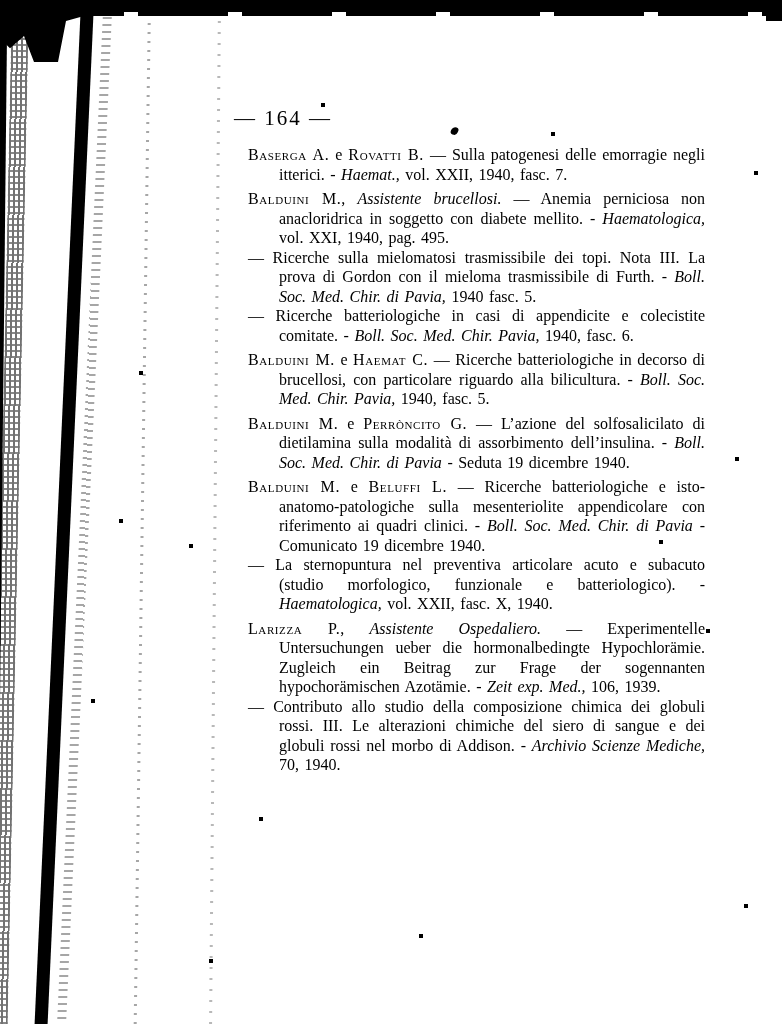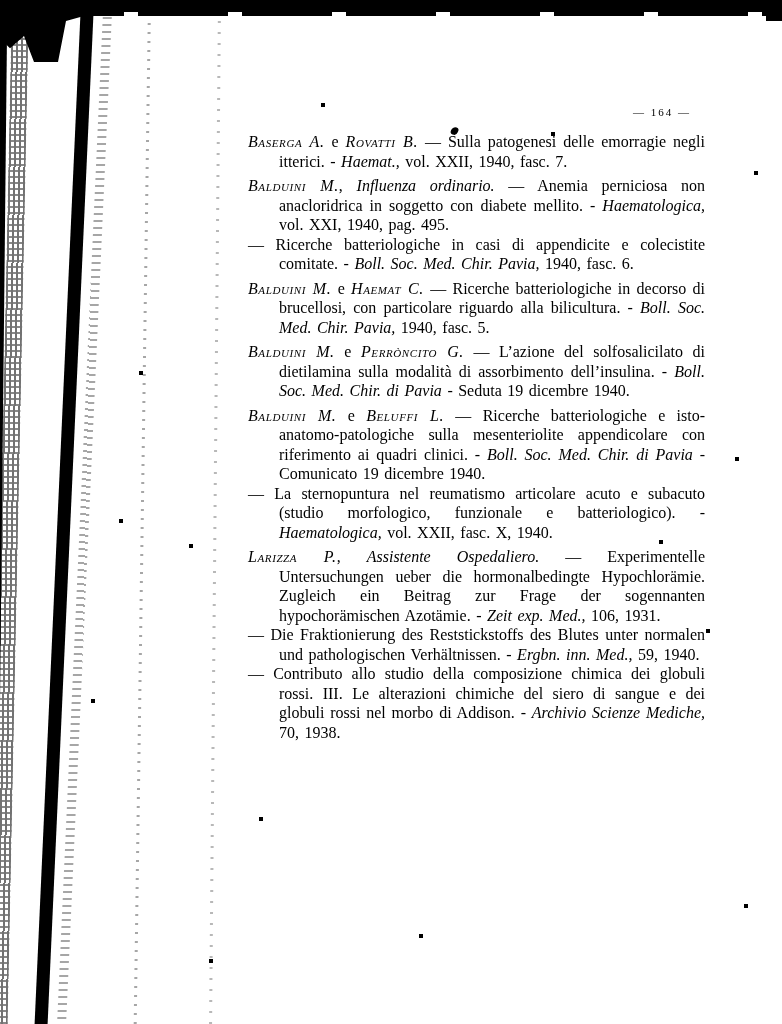--- a/index.html
+++ b/index.html
@@ -93,37 +93,37 @@
   }
 
   
   .content {
     position: absolute;
     left: 248px;
     top: 106px;
     width: 457px;
   }
   .page-number {
-    text-align: right;
+    text-align: left;
     transform: translateX(-14px);
-    font-size: 11px;
+    font-size: 21px;
     letter-spacing: 2px;
     margin: 0 0 14px 0;
   }
   .entry {
     margin: 0;
     font-size: 16px;
     line-height: 19.5px;
     text-align: justify;
     text-indent: -31px;
     padding-left: 31px;
     word-spacing: 1.5px;
   }
   .entry.group { margin-top: 5px; }
-  .sc { font-variant: small-caps; letter-spacing: 0.6px; font-style: italic; }
+  .sc { font-variant: small-caps; letter-spacing: 0.6px; }
   .it { font-style: italic; margin-top: 35px; }
   .rn { font-style: normal; }
 </style>
 </head>
 <body>
 
 <div class="artifact top-bar"></div>
 <div class="artifact top-bar-2"></div>
 <div class="artifact top-right-nub"></div>
 <div class="artifact corner-blob"></div>
@@ -133,23 +133,23 @@
 <div class="artifact noise-band-2"></div>
 <div class="artifact noise-col-1"></div>
 <div class="artifact noise-col-2"></div>
 <div class="artifact speckles"></div>
 <div class="artifact ink-blot"></div>
 
 <div class="content">
   <p class="page-number">— 164 —</p>
   <div id="entries">
       <p class="entry"><span class="sc">Baserga A.</span><span class="rn"> e </span><span class="sc">Rovatti B.</span><span class="rn"> — Sulla patogenesi delle emorragie negli itterici. - </span><span class="it">Haemat.,</span><span class="rn"> vol. XXII, 1940, fasc. 7.</span></p>
-      <p class="entry group"><span class="sc">Balduini M.</span><span class="rn">, </span><span class="it">Influenza ordinario.</span><span class="rn"> — Anemia perniciosa non anacloridrica in soggetto con diabete mellito. - </span><span class="it">Haematologica,</span><span class="rn"> vol. XXI, 1940, pag. 495.</span></p>
+      <p class="entry group"><span class="sc">Balduini M.</span><span class="rn">, </span><span class="it">Assistente brucellosi.</span><span class="rn"> — Anemia perniciosa non anacloridrica in soggetto con diabete mellito. - </span><span class="it">Haematologica,</span><span class="rn"> vol. XXI, 1940, pag. 495.</span></p>
+      <p class="entry"><span class="rn">— Ricerche sulla mielomatosi trasmissibile dei topi. Nota III. La prova di Gordon con il mieloma trasmissibile di Furth. - </span><span class="it">Boll. Soc. Med. Chir. di Pavia,</span><span class="rn"> 1940 fasc. 5.</span></p>
       <p class="entry"><span class="rn">— Ricerche batteriologiche in casi di appendicite e colecistite comitate. - </span><span class="it">Boll. Soc. Med. Chir. Pavia,</span><span class="rn"> 1940, fasc. 6.</span></p>
       <p class="entry group"><span class="sc">Balduini M.</span><span class="rn"> e </span><span class="sc">Haemat C.</span><span class="rn"> — Ricerche batteriologiche in decorso di brucellosi, con particolare riguardo alla bilicultura. - </span><span class="it">Boll. Soc. Med. Chir. Pavia,</span><span class="rn"> 1940, fasc. 5.</span></p>
       <p class="entry group"><span class="sc">Balduini M.</span><span class="rn"> e </span><span class="sc">Perròncito G.</span><span class="rn"> — L’azione del solfosalicilato di dietilamina sulla modalità di assorbimento dell’insulina. - </span><span class="it">Boll. Soc. Med. Chir. di Pavia</span><span class="rn"> - Seduta 19 dicembre 1940.</span></p>
       <p class="entry group"><span class="sc">Balduini M.</span><span class="rn"> e </span><span class="sc">Beluffi L.</span><span class="rn"> — Ricerche batteriologiche e isto-anatomo-patologiche sulla mesenteriolite appendicolare con riferimento ai quadri clinici. - </span><span class="it">Boll. Soc. Med. Chir. di Pavia</span><span class="rn"> - Comunicato 19 dicembre 1940.</span></p>
-      <p class="entry"><span class="rn">— La sternopuntura nel reumatismo articolare acuto e subacuto (studio morfologico, funzionale e batteriologico). - </span><span class="it">Haematologica,</span><span class="rn"> vol. XXII, fasc. X, 1940.</span></p>
-      <p class="entry group"><span class="sc">Larizza P.</span><span class="rn">, </span><span class="it">Assistente Ospedaliero.</span><span class="rn"> — Experimentelle Untersuchungen ueber die hormonalbedingte Hypochlorämie. Zugleich ein Beitrag zur Frage der sogennanten hypochorämischen Azotämie. - </span><span class="it">Zeit exp. Med.,</span><span class="rn"> 106, 1931.</span></p>
-      <p class="entry"><span class="rn">— Die Fraktionierung des Reststickstoffs des Blutes unter normalen und pathologischen Verhältnissen. - </span><span class="it">Ergbn. inn. Med.,</span><span class="rn"> 59, 1940.</span></p>
-      <p class="entry"><span class="rn">— Contributo allo studio della composizione chimica dei globuli rossi. III. Le alterazioni chimiche del siero di sangue e dei globuli rossi nel morbo di Addison. - </span><span class="it">Archivio Scienze Mediche,</span><span class="rn"> 70, 1938.</span></p>
+      <p class="entry"><span class="rn">— La sternopuntura nel preventiva articolare acuto e subacuto (studio morfologico, funzionale e batteriologico). - </span><span class="it">Haematologica,</span><span class="rn"> vol. XXII, fasc. X, 1940.</span></p>
+      <p class="entry group"><span class="sc">Larizza P.</span><span class="rn">, </span><span class="it">Assistente Ospedaliero.</span><span class="rn"> — Experimentelle Untersuchungen ueber die hormonalbedingte Hypochlorämie. Zugleich ein Beitrag zur Frage der sogennanten hypochorämischen Azotämie. - </span><span class="it">Zeit exp. Med.,</span><span class="rn"> 106, 1939.</span></p>
+      <p class="entry"><span class="rn">— Contributo allo studio della composizione chimica dei globuli rossi. III. Le alterazioni chimiche del siero di sangue e dei globuli rossi nel morbo di Addison. - </span><span class="it">Archivio Scienze Mediche,</span><span class="rn"> 70, 1940.</span></p>
     </div>
 </div>
 
 </body></html>

